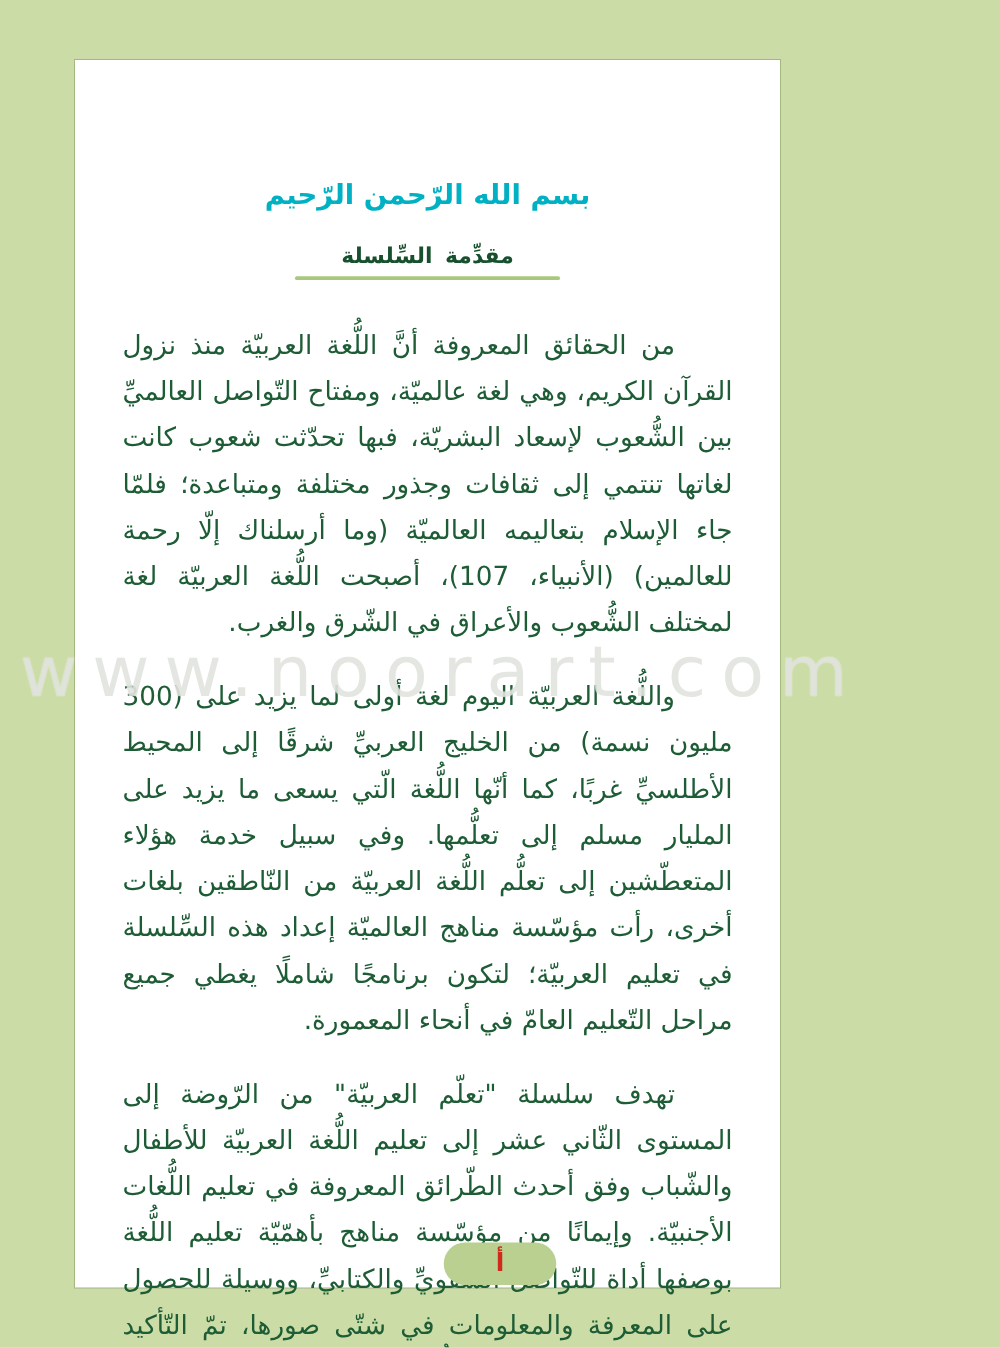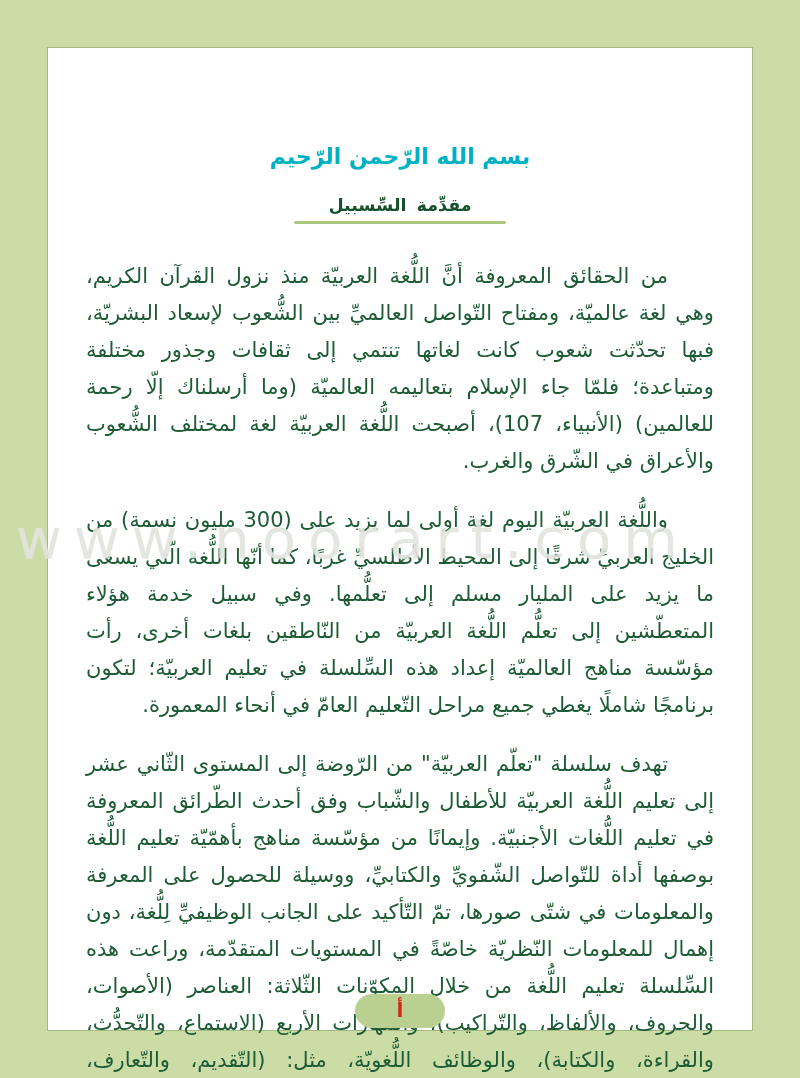--- a/index.html
+++ b/index.html
@@ -13,23 +13,23 @@
     position: relative;
     width: 800px;
     height: 1078px;
     background: #cbdca6;
     overflow: hidden;
     margin: 0 auto;
   }
 
   .page {
     position: absolute;
-    left: 47px;
+    left: 59px;
     top: 47px;
-    width: 706px;
+    width: 566px;
     height: 984px;
     background: #ffffff;
     border: 1px solid #a3b97f;
     direction: rtl;
   }
 
   .page-inner {
     position: relative;
     width: 100%;
     height: 100%;
@@ -123,21 +123,21 @@
 <body>
 
 <div class="frame">
 
   <div class="page">
     <div class="page-inner">
 
       <div class="bismillah">بسم الله الرّحمن الرّحيم</div>
 
       <div class="series-title-wrap">
-        <span class="series-title">مقدِّمة السِّسبيل</span>
+        <span class="series-title">مقدِّمة السِّلسلة</span>
         <div class="title-rule"></div>
       </div>
 
       <div class="body-text">
         <p>من الحقائق المعروفة أنَّ اللُّغة العربيّة منذ نزول القرآن الكريم، وهي لغة عالميّة، ومفتاح التّواصل العالميِّ بين الشُّعوب لإسعاد البشريّة، فبها تحدّثت شعوب كانت لغاتها تنتمي إلى ثقافات وجذور مختلفة ومتباعدة؛ فلمّا جاء الإسلام بتعاليمه العالميّة (وما أرسلناك إلّا رحمة للعالمين) (الأنبياء، 107)، أصبحت اللُّغة العربيّة لغة لمختلف الشُّعوب والأعراق في الشّرق والغرب.</p>
         <p>واللُّغة العربيّة اليوم لغة أولى لما يزيد على (300 مليون نسمة) من الخليج العربيِّ شرقًا إلى المحيط الأطلسيِّ غربًا، كما أنّها اللُّغة الّتي يسعى ما يزيد على المليار مسلم إلى تعلُّمها. وفي سبيل خدمة هؤلاء المتعطّشين إلى تعلُّم اللُّغة العربيّة من النّاطقين بلغات أخرى، رأت مؤسّسة مناهج العالميّة إعداد هذه السِّلسلة في تعليم العربيّة؛ لتكون برنامجًا شاملًا يغطي جميع مراحل التّعليم العامّ في أنحاء المعمورة.</p>
         <p>تهدف سلسلة "تعلّم العربيّة" من الرّوضة إلى المستوى الثّاني عشر إلى تعليم اللُّغة العربيّة للأطفال والشّباب وفق أحدث الطّرائق المعروفة في تعليم اللُّغات الأجنبيّة. وإيمانًا من مؤسّسة مناهج بأهمّيّة تعليم اللُّغة بوصفها أداة للتّواصل الشّفويِّ والكتابيِّ، ووسيلة للحصول على المعرفة والمعلومات في شتّى صورها، تمّ التّأكيد على الجانب الوظيفيِّ لِلُّغة، دون إهمال للمعلومات النّظريّة خاصّةً في المستويات المتقدّمة، وراعت هذه السِّلسلة تعليم اللُّغة من خلال المكوّنات الثّلاثة: العناصر (الأصوات، والحروف، والألفاظ، والتّراكيب)، والمهارات الأربع (الاستماع، والتّحدُّث، والقراءة، والكتابة)، والوظائف اللُّغويّة، مثل: (التّقديم، والتّعارف، والوصف، والطّلب، والاعتذار...)، مع تقديم كلِّ ذلك في جوِّ الثّقافة الإسلاميّة، من حيث الموضوعات الدّينيّة، والتّاريخيّة، والجغرافيّة، وغيرها، إضافة إلى ملامح من الثّقافة العالميّة المشتركة بين الأمم المختلفة.</p>
       </div>
 
     </div>

